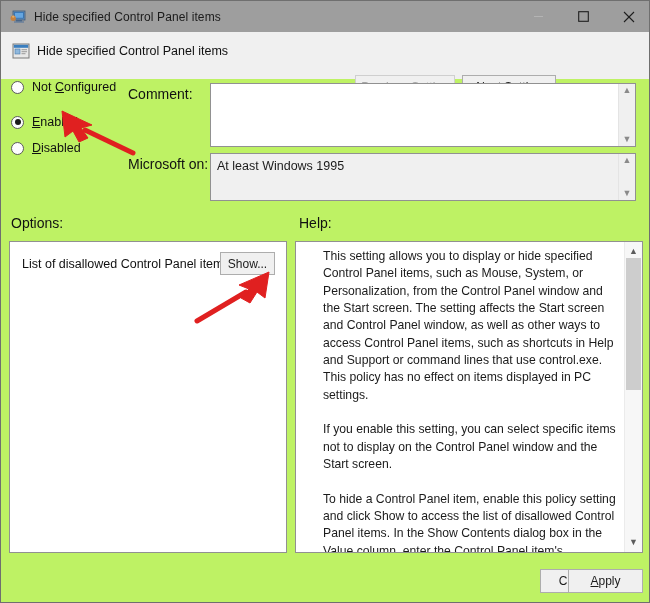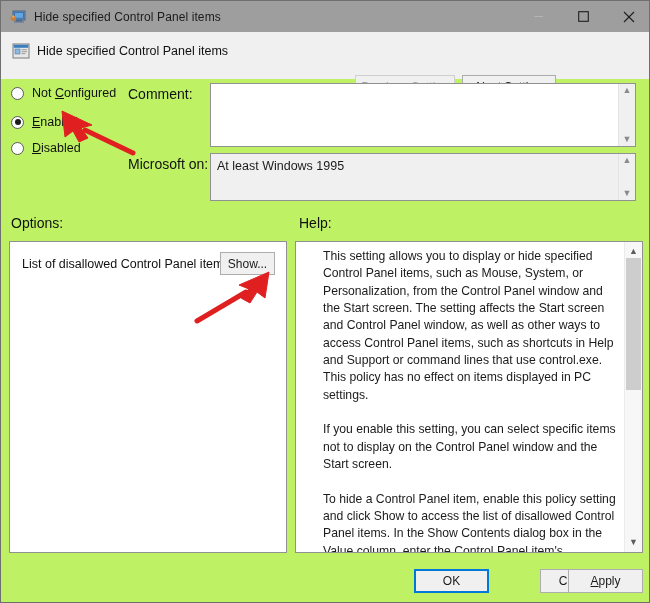--- a/index.html
+++ b/index.html
@@ -113,21 +113,21 @@
   .ul { text-decoration: underline; }
 
   
   .radio-row {
     position: absolute;
     left: 10px;
     display: flex;
     align-items: center;
     height: 16px;
   }
-  #radio-notconfig { top: 84px; }
+  #radio-notconfig { top: 78px; }
   #radio-enabled   { top: 113px; }
   #radio-disabled  { top: 139px; }
 
   .radio-mark {
     width: 13px; height: 13px;
     border-radius: 50%;
     border: 1px solid #5a5a5a;
     background: #fdfdfd;
     box-sizing: border-box;
     position: relative;
@@ -437,21 +437,20 @@
 To hide a Control Panel item, enable this policy setting and click Show to access the list of disallowed Control Panel items. In the Show Contents dialog box in the Value column, enter the Control Panel item's canonical name. For example, enter Microsoft.Mouse, Microsoft.System, or Microsoft.Personalization.
 
 Note: For Windows Vista, Windows Server 2008, and earlier versions of Windows, the module name should be entered, for example timedate.cpl or inetcpl.cpl. If a Control Panel item does</div>
     <div id="help-scroll">
       <span class="chev up">▲</span>
       <div id="help-thumb"></div>
       <span class="chev down">▼</span>
     </div>
   </div>
 
-  <button class="dlg-btn" id="btn-ok">OK</button>
   <button class="dlg-btn" id="btn-cancel">Cancel</button>
   <button class="dlg-btn" id="btn-apply">
       <span class="ul">A</span>
       <span>pply</span>
     </button>
 
   <svg class="arrow-svg" id="arrow-enabled" width="80" height="52" viewBox="0 0 80 52">
     <g fill="#e02020" stroke="#e02020">
       <path d="M 3 5 L 33 19 L 22 22 L 29 32 L 20 36 L 14 25 L 6 31 Z" stroke-width="1"></path>
       <line x1="26" y1="24" x2="74" y2="47" stroke-width="5" stroke-linecap="round"></line>

